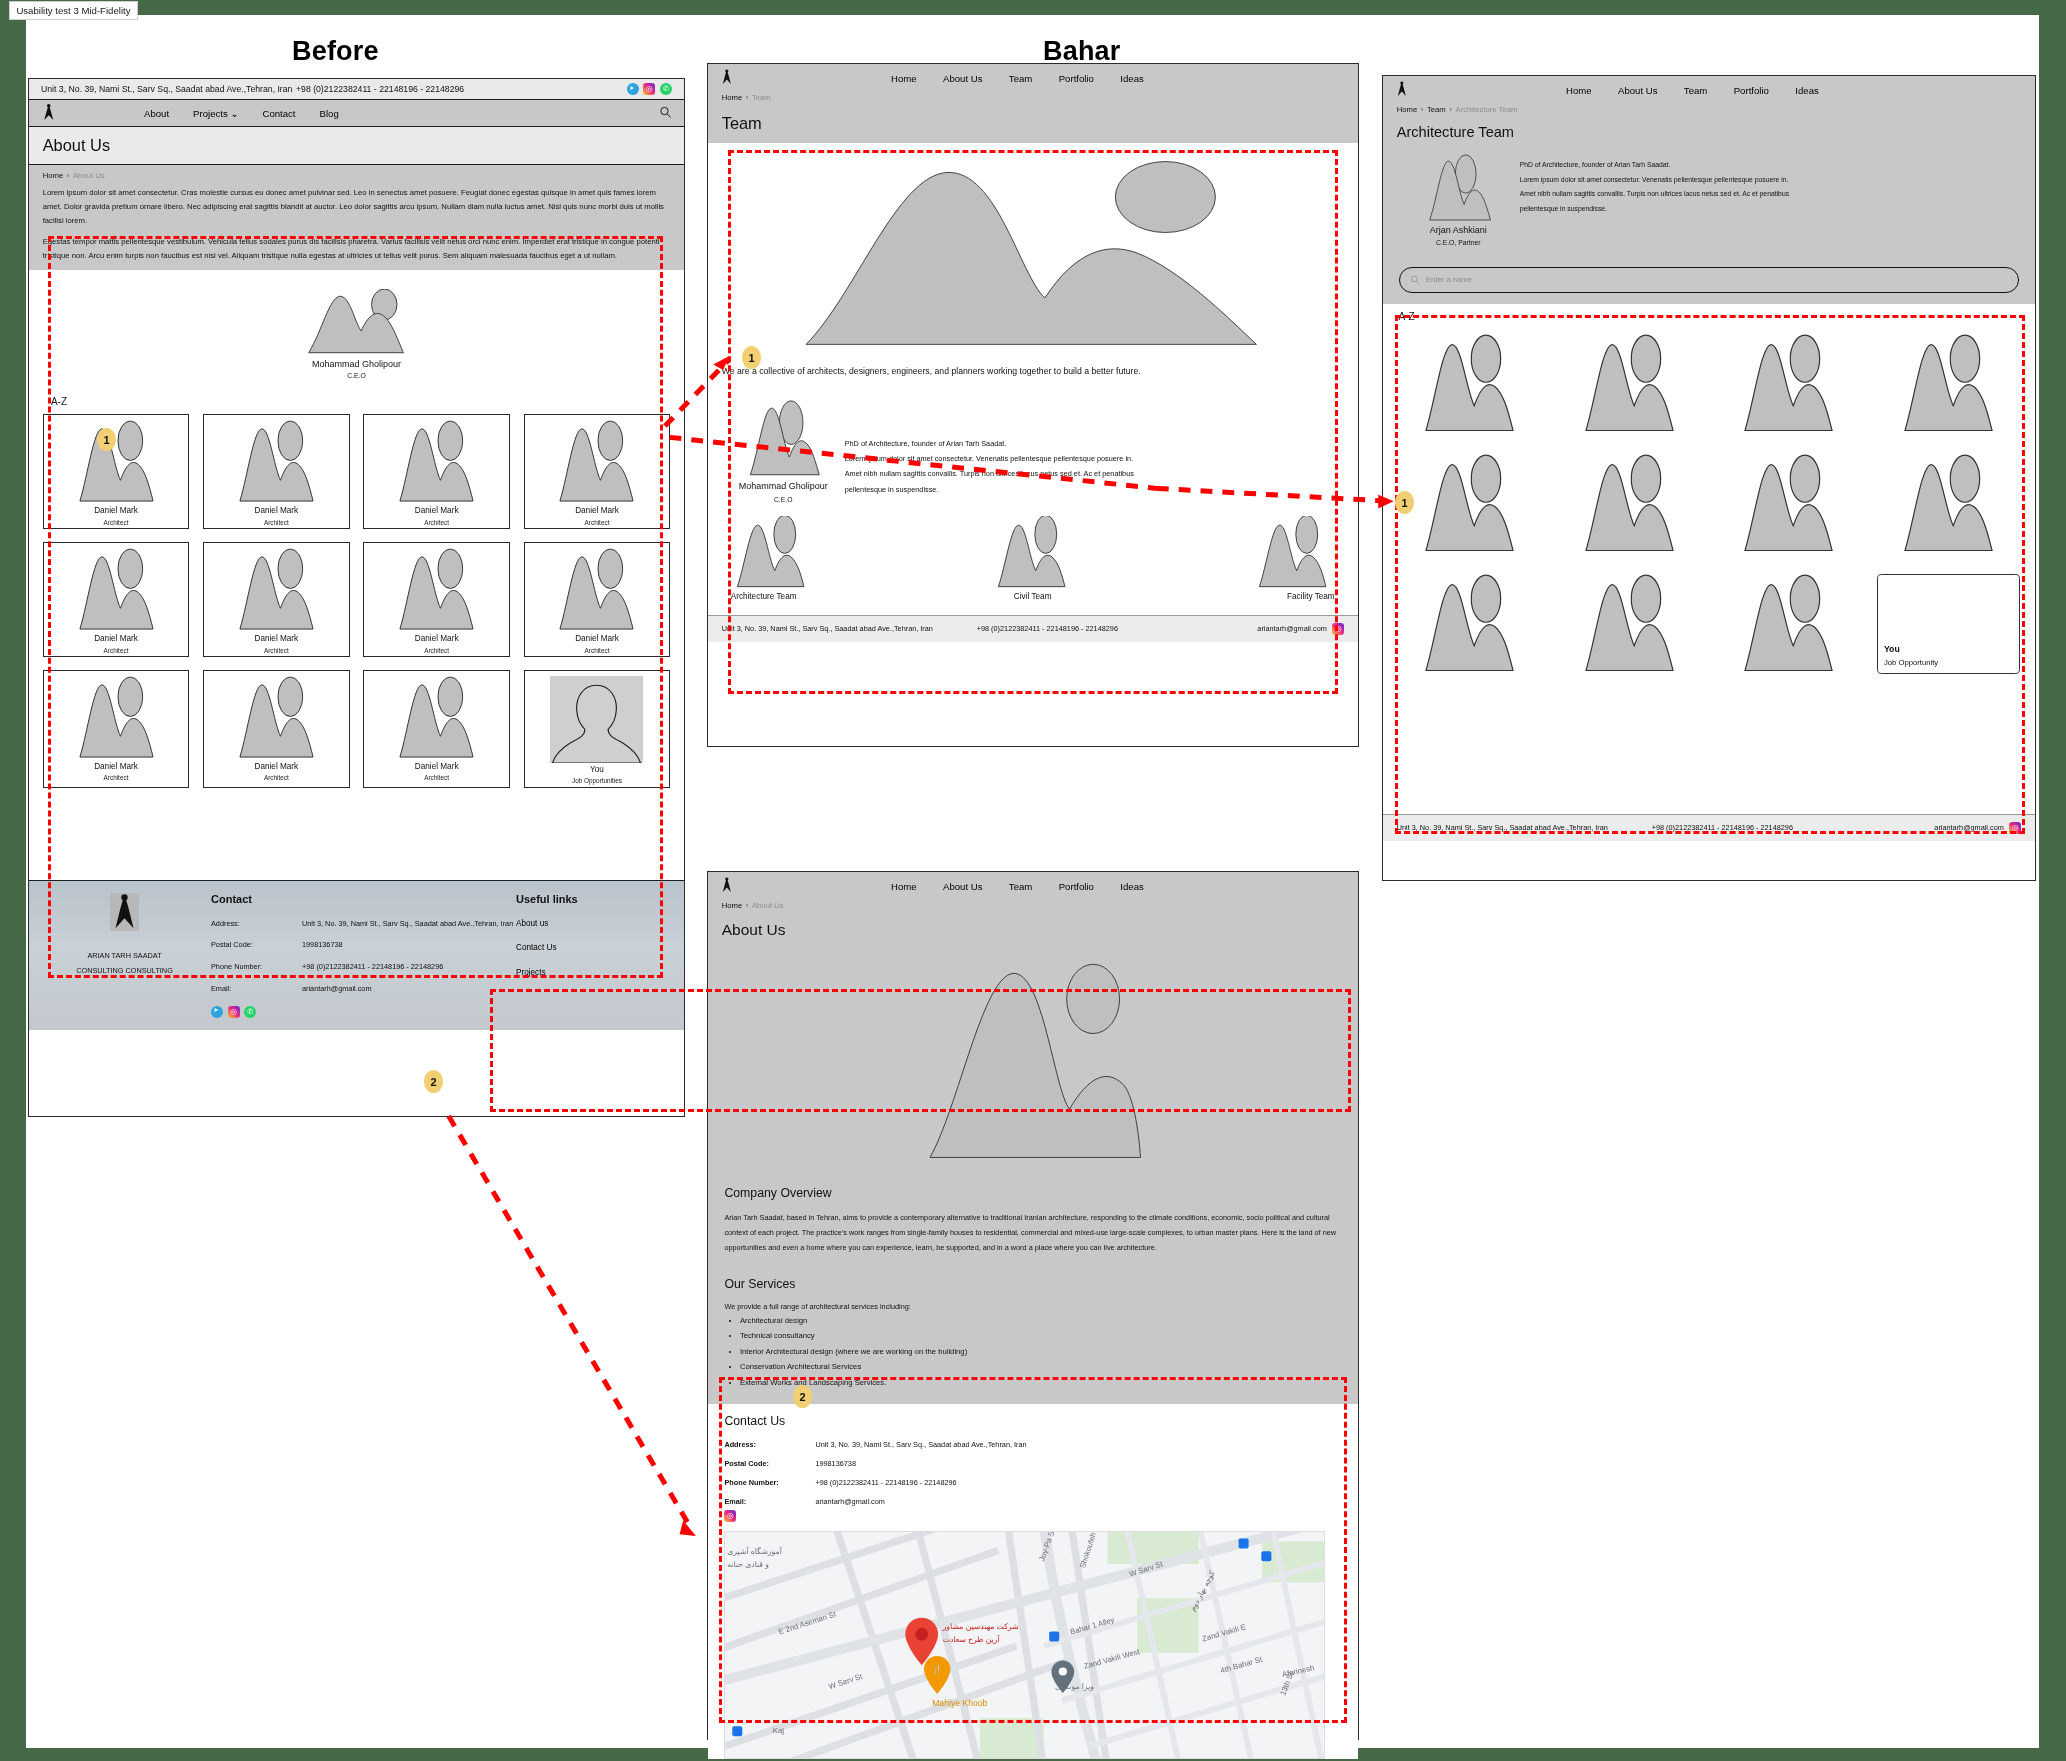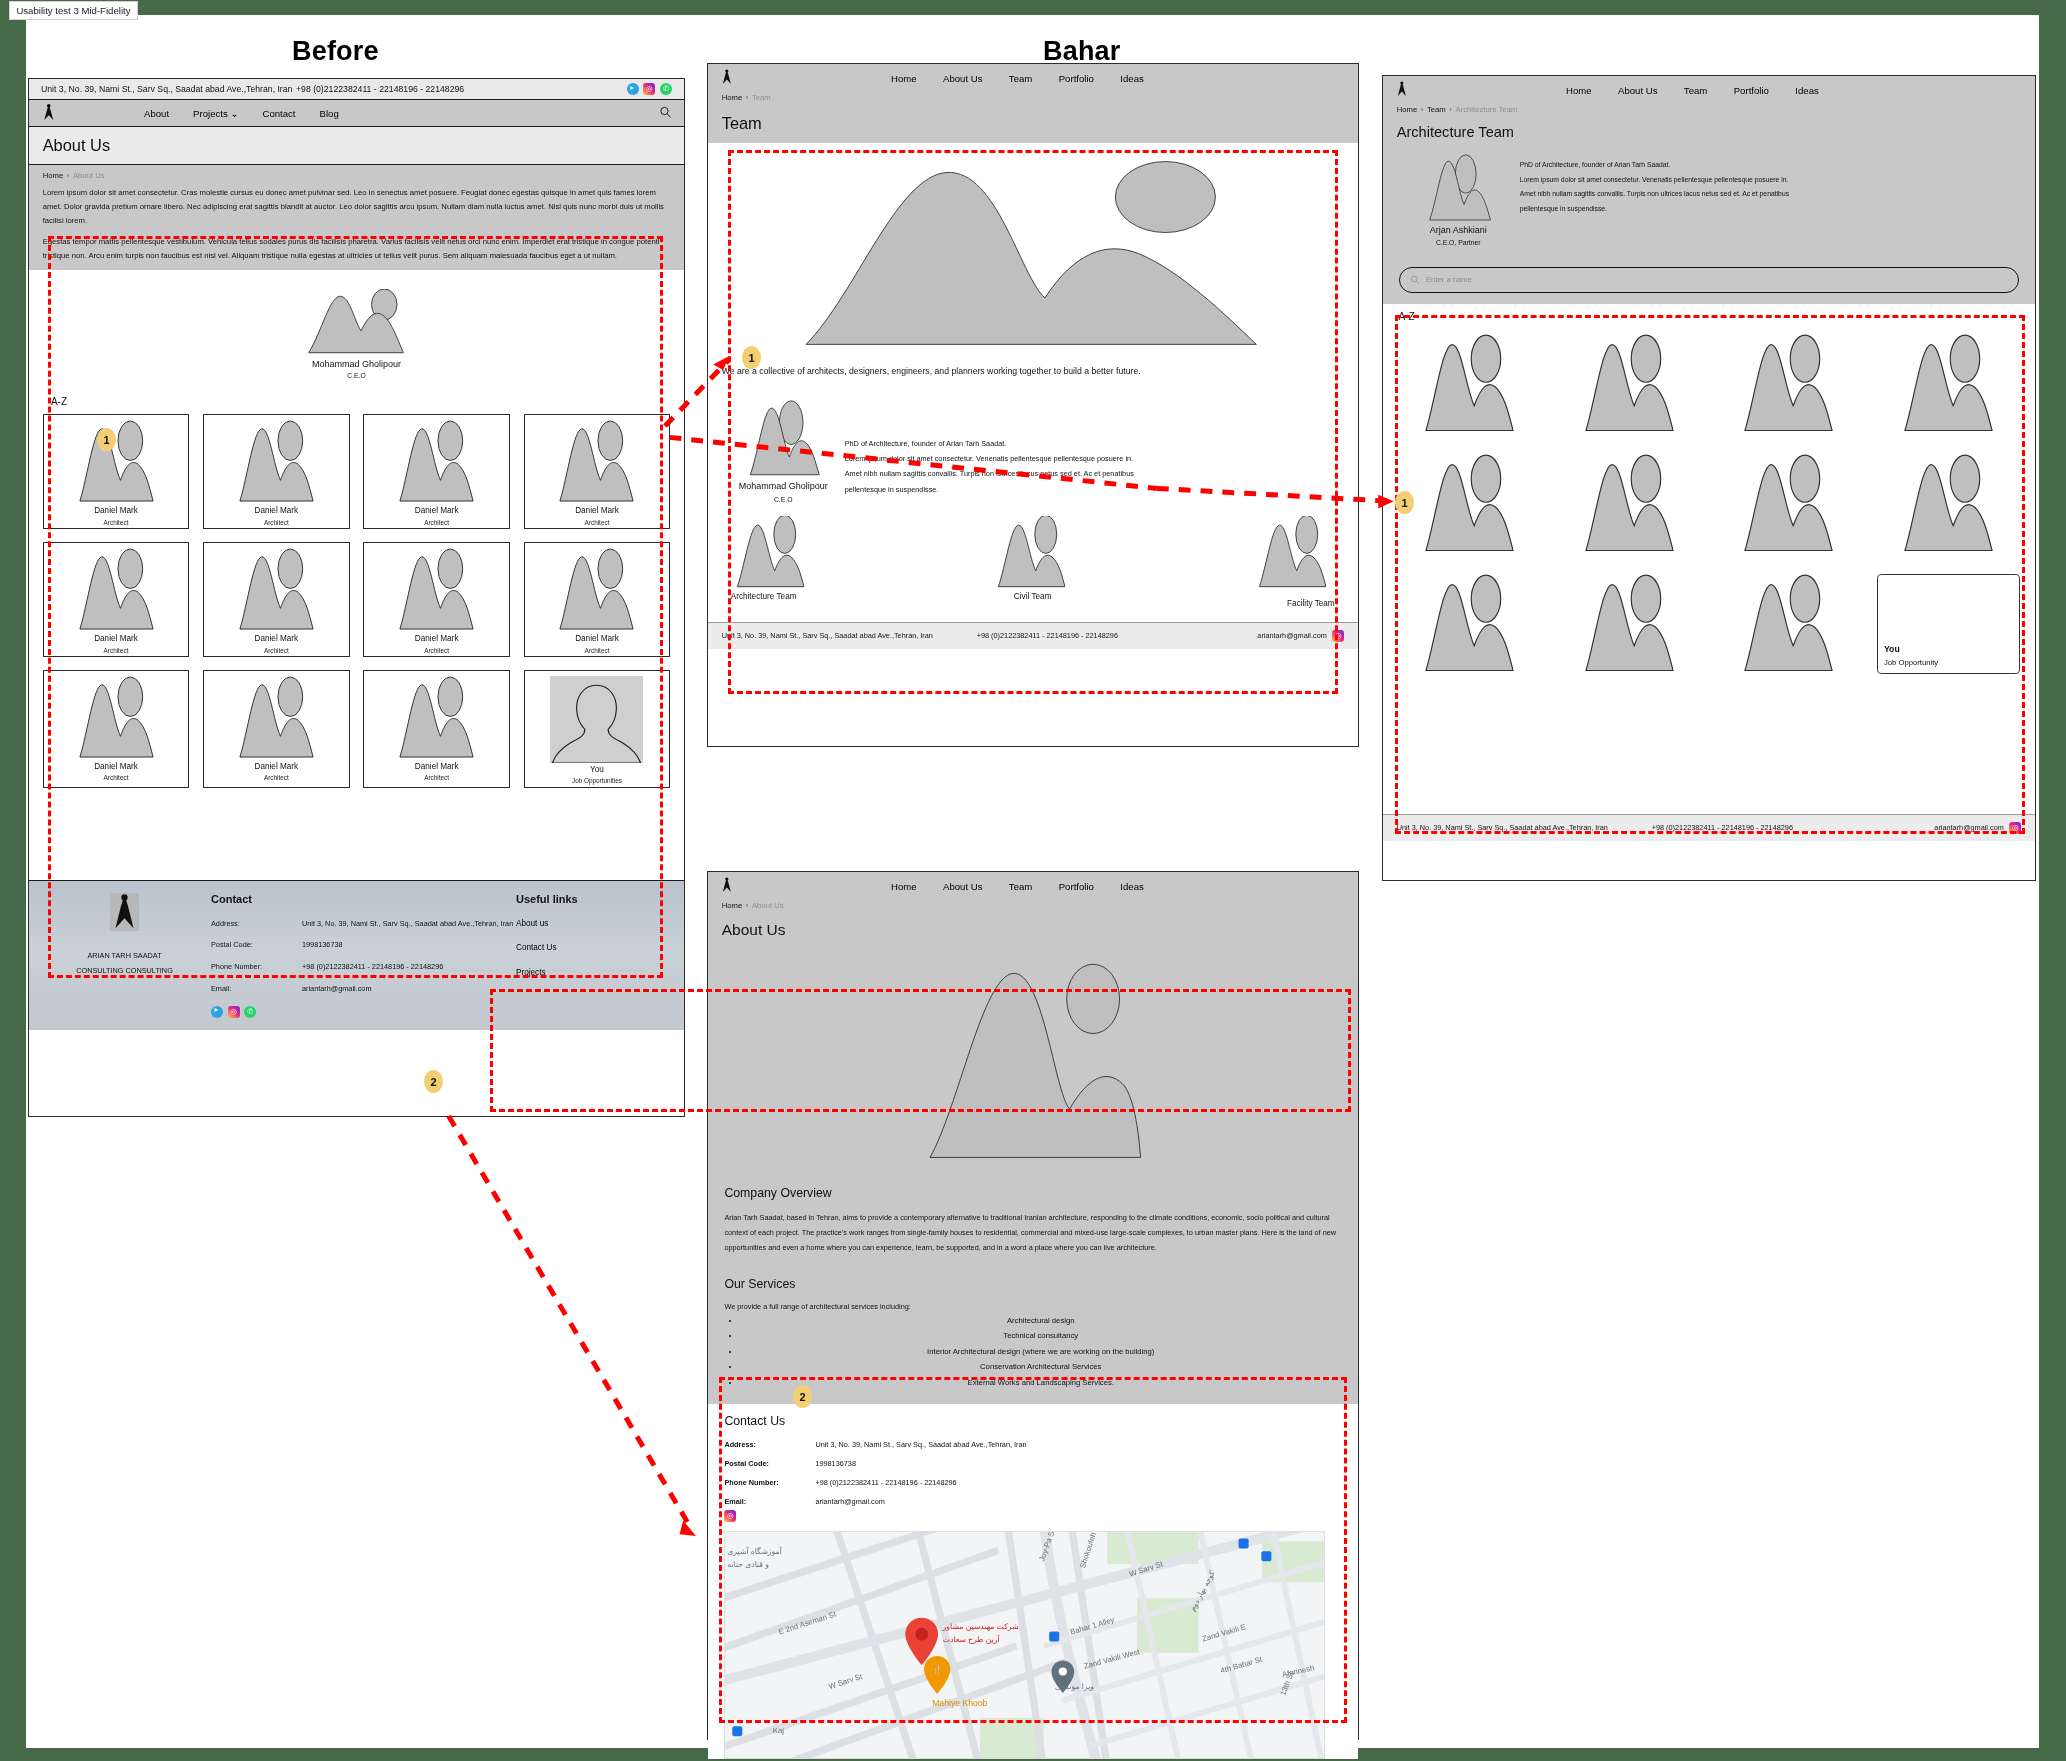--- a/index.html
+++ b/index.html
@@ -101,21 +101,21 @@
   .si-ig:after{ content:"◎"; display:block; text-align:center; color:#fff; font-size:7.7px; line-height:12px; }
   .si-wa{ background:#25d366; border-radius:50%; }
   .si-wa:after{ content:"✆"; display:block; text-align:center; color:#fff; font-size:7.3px; line-height:12px; }
 
   .searchbox{
     border:1.4px solid #111; border-radius:15.5px; height:26.4px;
     display:flex; align-items:center; padding:0 10px; gap:5.5px;
     font-size:7.7px; color:#8a8a8a; background:#c8c8c8;
   }
   h2.sec{ font-size:12.3px; font-weight:400; color:#111; margin:0 0 11px 0; }
-  ul.svc{ margin:1.8px 0 0 7.3px; padding-left:8.2px; font-size:7.7px; line-height:2.0; color:#111;text-align:center; }
+  ul.svc{ margin:1.8px 0 0 7.3px; padding-left:8.2px; font-size:7.7px; line-height:2.0; color:#111; }
   .azlabel{ font-size:10px; color:#111; }
 </style>
 </head>
 <body>
 
 <div class="canvas"></div>
 
 <div class="file-tab">Usability test 3 Mid-Fidelity</div>
 
 <div class="big-label" style="left:292px; top:36px;">Before</div>
@@ -384,21 +384,21 @@
             <ellipse cx="118" cy="40" rx="24" ry="42"></ellipse>
             <path d="M14 155 C30 108 42 22 58 20 C74 18 82 92 96 120 C108 88 120 80 132 90 C146 102 154 130 160 155 Z"></path>
           </svg>
         <div style="font-size:8.2px; color:#111; margin-top:2.7px;">Civil Team</div>
       </div>
       <div style="width:33.3%; text-align:right;">
         <svg class="mt" width="82" height="73" viewBox="0 0 180 160" style="margin-left:auto;">
             <ellipse cx="118" cy="40" rx="24" ry="42"></ellipse>
             <path d="M14 155 C30 108 42 22 58 20 C74 18 82 92 96 120 C108 88 120 80 132 90 C146 102 154 130 160 155 Z"></path>
           </svg>
-        <div style="font-size:8.2px; color:#111; margin-top:10px;">Facility Team</div>
+        <div style="font-size:8.2px; color:#111; margin-top:3px;">Facility Team</div>
       </div>
     </div>
   </div>
 
   <div class="thin-footer">
     <div class="a">Unit 3, No. 39, Nami St., Sarv Sq., Saadat abad Ave.,Tehran, Iran</div>
     <div class="p">+98 (0)2122382411 - 22148196 - 22148296</div>
     <div class="e">
         <span>ariantarh@gmail.com</span>
         <span class="si si-ig"></span>

